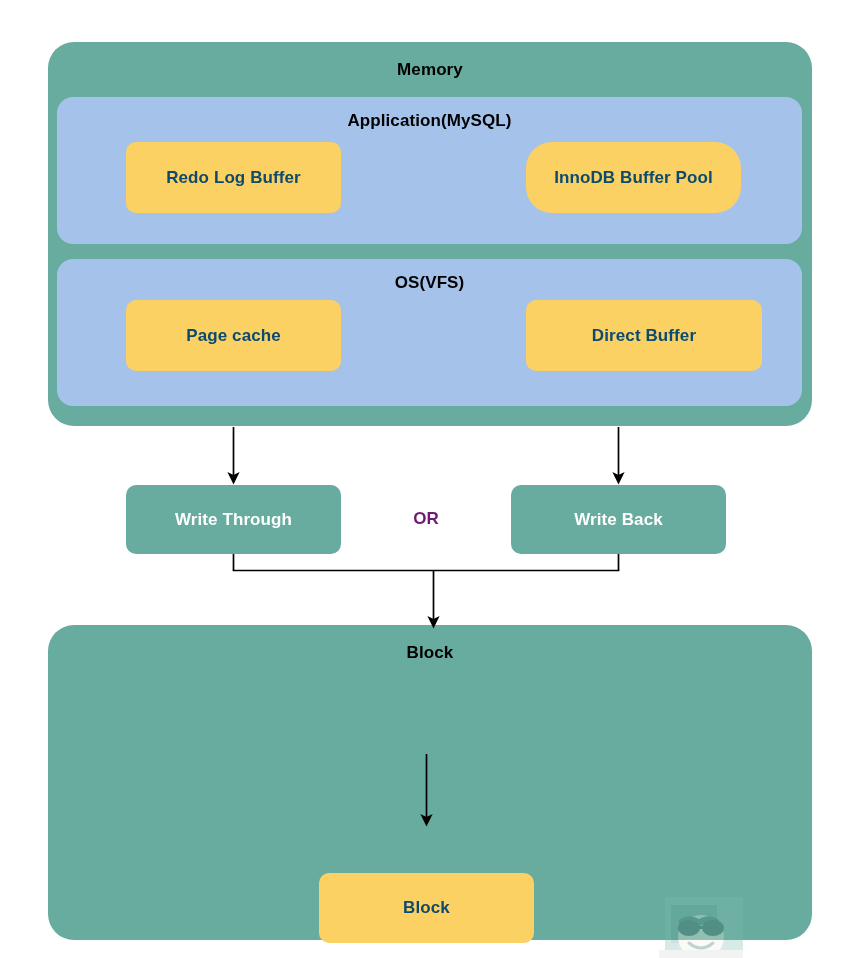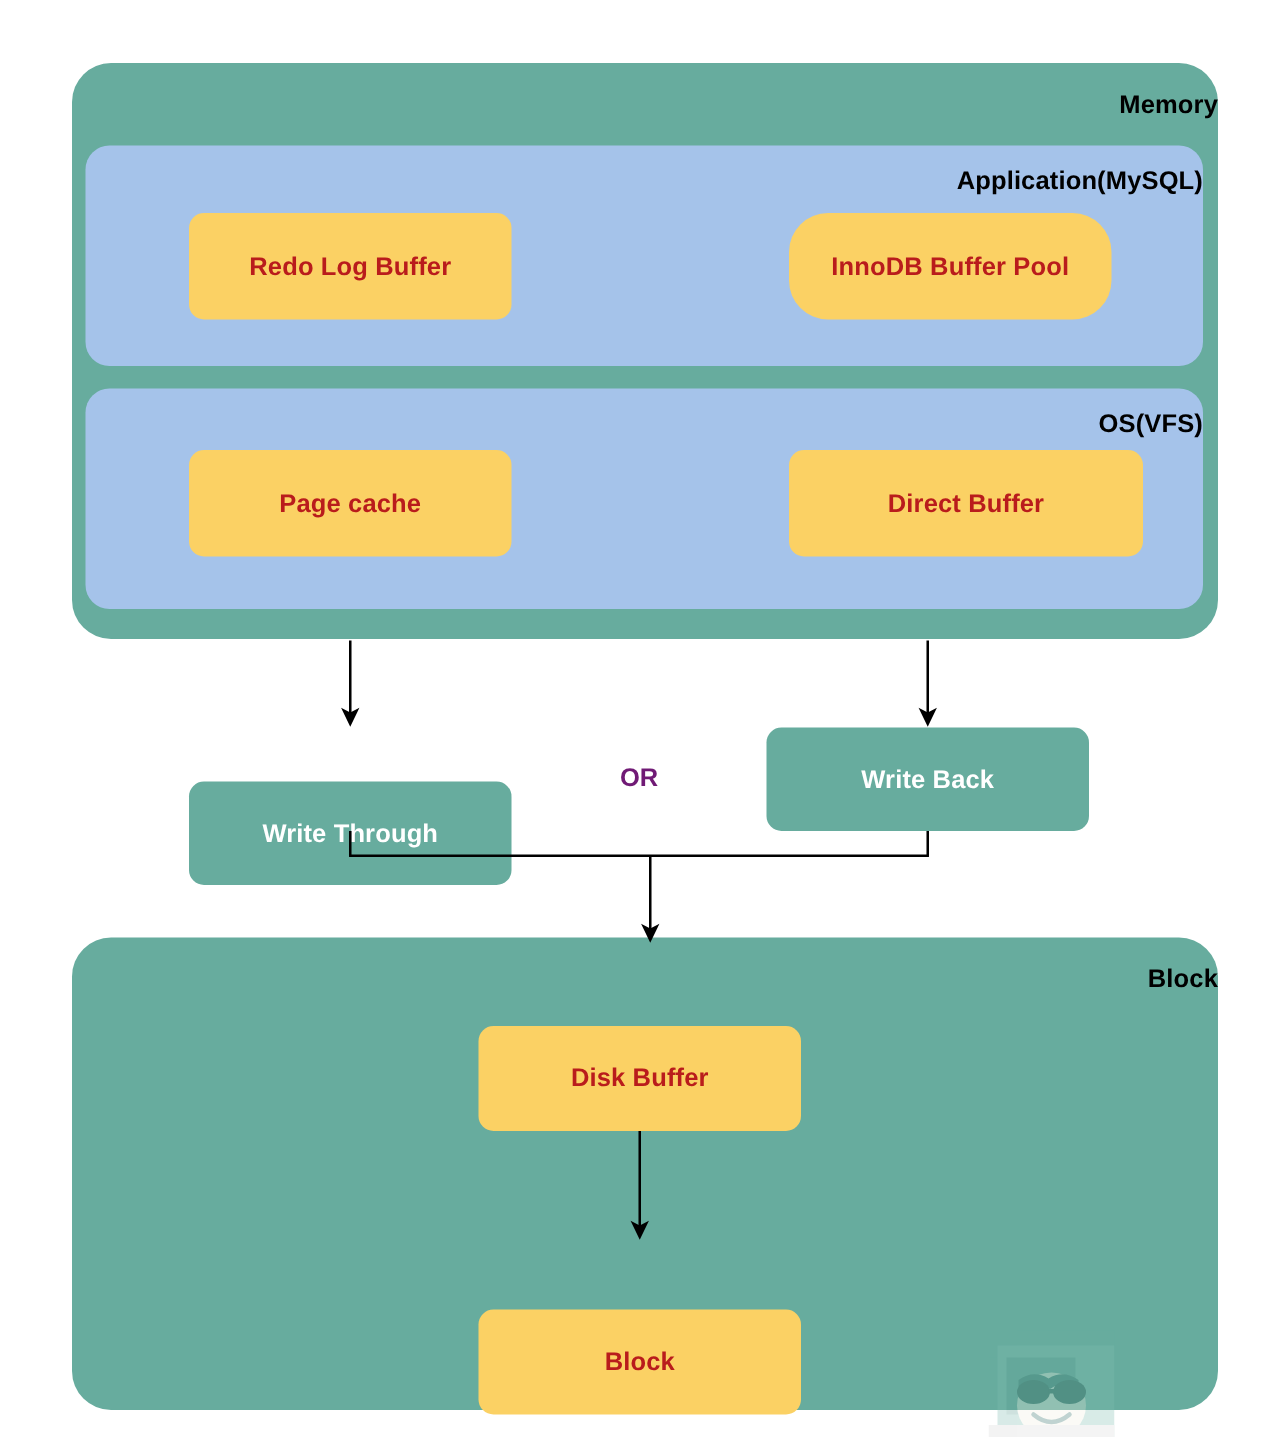--- a/index.html
+++ b/index.html
@@ -33,42 +33,42 @@
   .group-blue {
     background: #a5c3ea;
     border-radius: 16px;
   }
 
   
   .group-title {
     position: absolute;
     left: 0;
     width: 100%;
-    text-align: right;
+    text-align: center;
     color: #000000;
     font-weight: bold;
     font-size: 17px;
     line-height: 20px;
     letter-spacing: 0.1px;
   }
 
   
   .node {
     display: flex;
     align-items: center;
     justify-content: center;
     border-radius: 10px;
     font-weight: bold;
     font-size: 17px;
     letter-spacing: 0.1px;
     text-align: center;
   }
   .node-yellow {
     background: #fbd164;
-    color: #b91c1c;
+    color: #0c4a6e;
   }
   .node-teal {
     background: #67ac9e;
     color: #ffffff;
   }
 
   
   .plain-label {
     color: #701a75;
     font-weight: bold;
@@ -117,37 +117,34 @@
   </div>
 
   <div class="abs node node-yellow" style="left:126px; top:300px; width:215px; height:71px;">
     <span>Page cache</span>
   </div>
 
   <div class="abs node node-yellow" style="left:526px; top:300px; width:236px; height:71px;">
     <span>Direct Buffer</span>
   </div>
 
-  <div class="abs node node-teal" style="left:126px; top:485px; width:215px; height:69px;margin-top:36px;">
+  <div class="abs node node-teal" style="left:126px; top:485px; width:215px; height:69px;">
     <span>Write Through</span>
   </div>
 
   <div class="abs plain-label" style="left:383px; top:508px; width:86px; height:22px; line-height:22px;">OR</div>
 
   <div class="abs node node-teal" style="left:511px; top:485px; width:215px; height:69px;">
     <span>Write Back</span>
   </div>
 
   <div class="abs group-teal" style="left:48px; top:625px; width:764px; height:315px;">
     <div class="group-title" style="top:18px;">Block</div>
   </div>
 
-  <div class="abs node node-yellow" style="left:319px; top:684px; width:215px; height:70px;">
-    <span>Disk Buffer</span>
-  </div>
 
   <div class="abs node node-yellow" style="left:319px; top:826px; width:215px; height:70px;margin-top:47px;">
     <span>Block</span>
   </div>
 
   <div id="watermark" class="abs" style="left:659px; top:887px; width:84px; height:71px;">
     <svg width="84" height="71" viewBox="0 0 84 71" aria-hidden="true">
       <rect x="0" y="0" width="84" height="18" fill="#67ac9e"></rect>
       <rect x="6" y="10" width="78" height="61" fill="#7fbdb1"></rect>
       <rect x="12" y="18" width="46" height="38" fill="#5f9f95"></rect>

